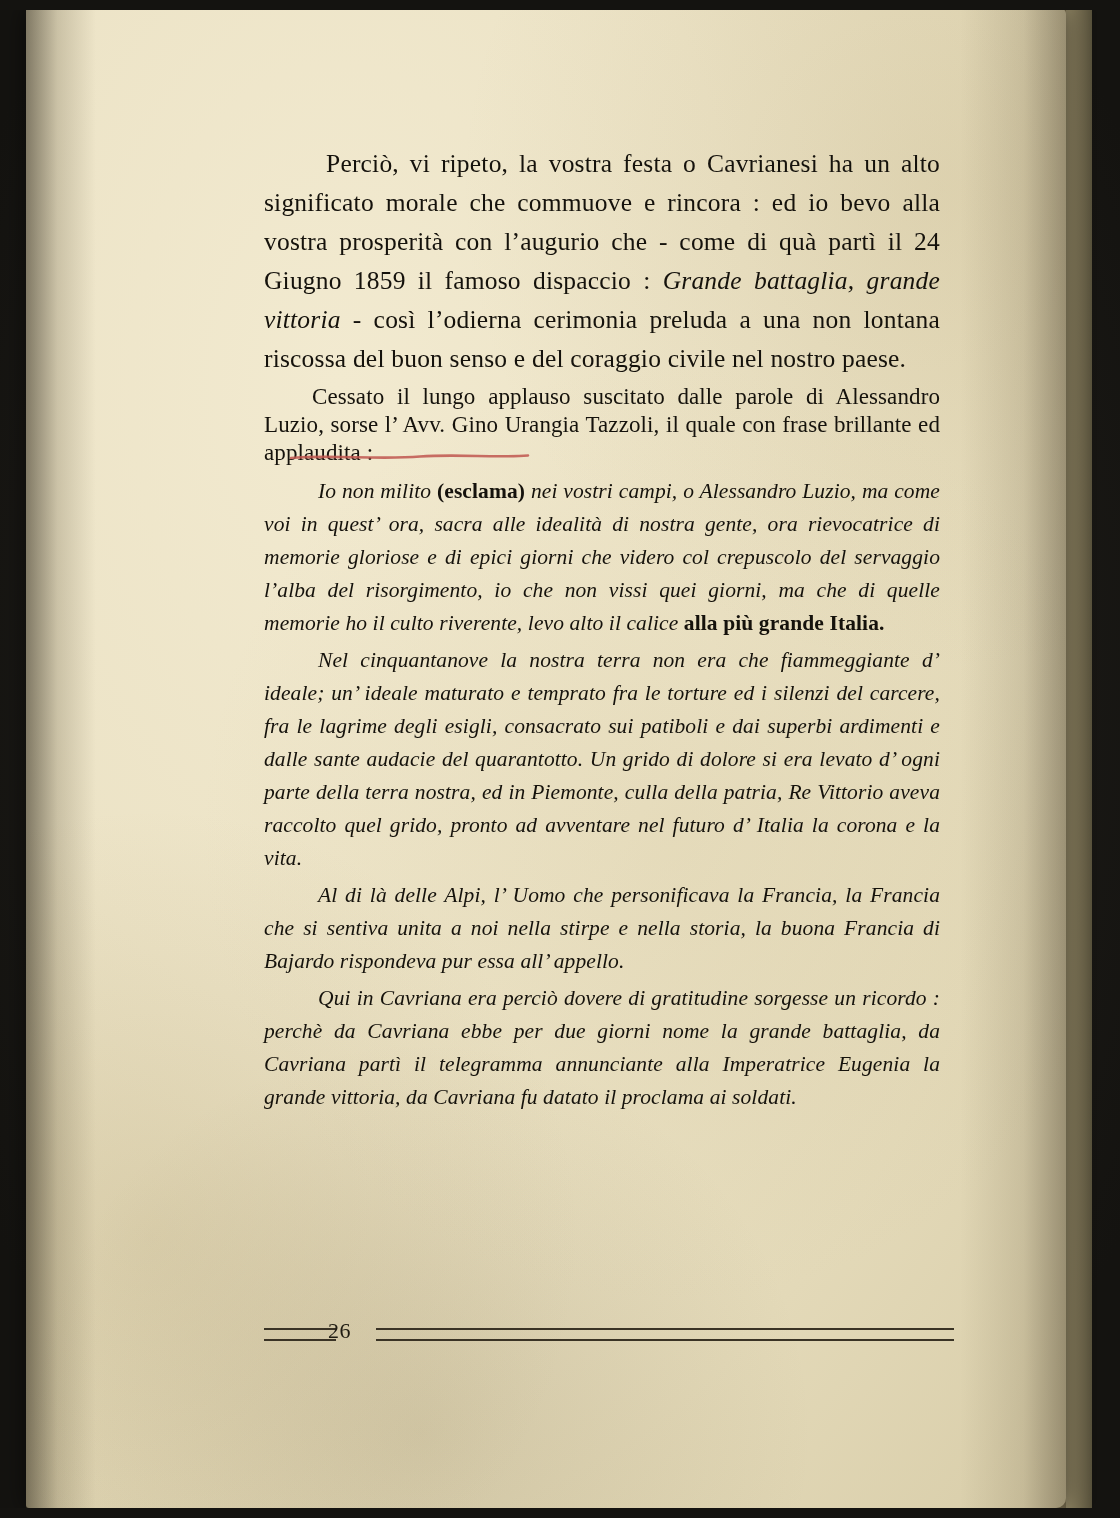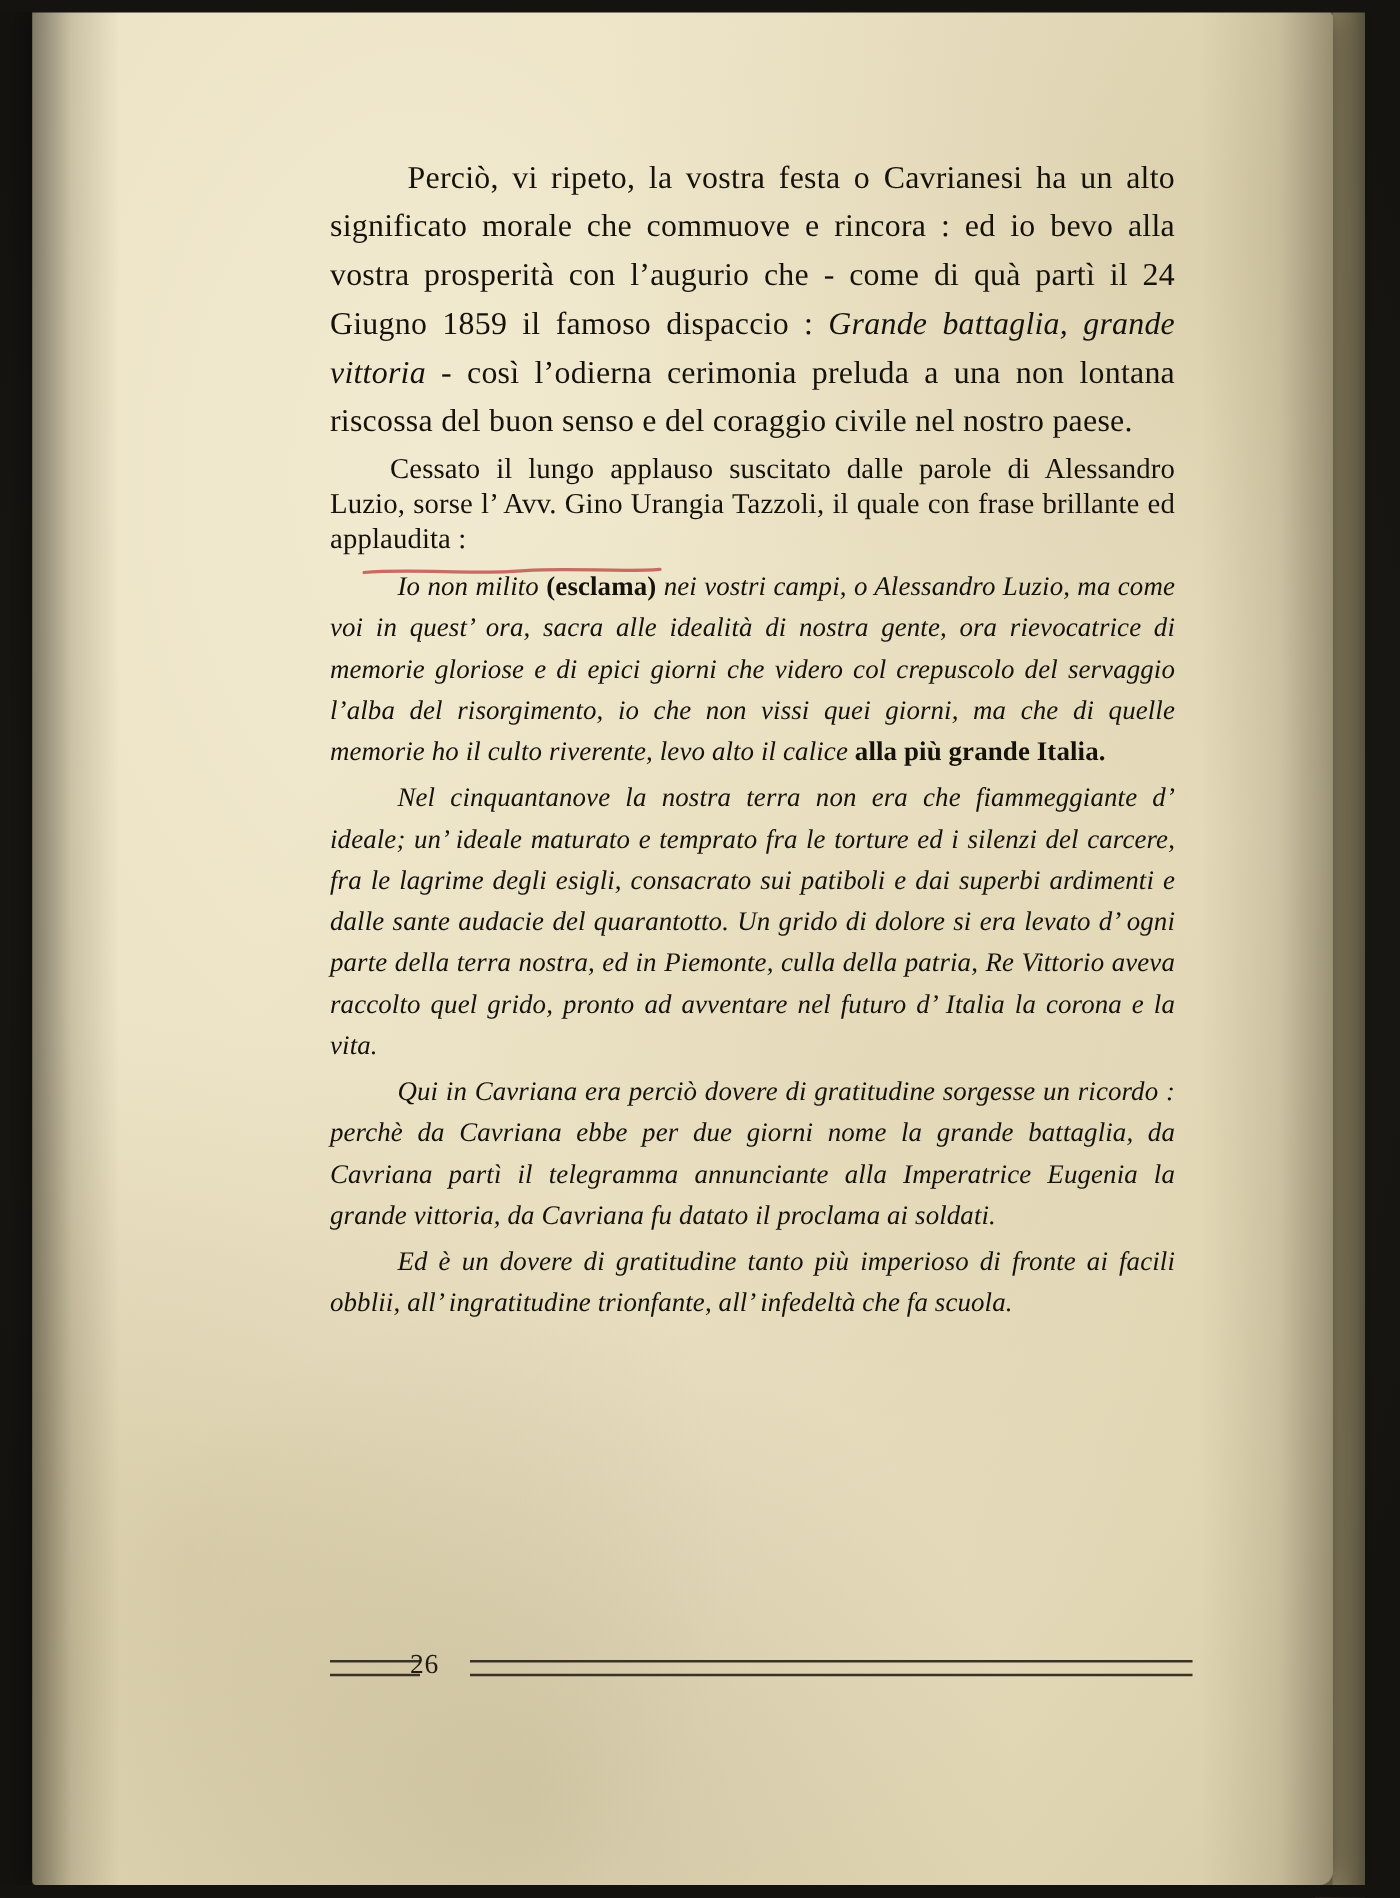--- a/index.html
+++ b/index.html
@@ -86,21 +86,21 @@
     left: 0;
     width: 1120px;
     pointer-events: none;
   }
   .band-top { top: 0; height: 10px; background: #141310; }
   .band-bottom { bottom: 0; height: 10px; background: #141310; }
 
   
   .text-col {
     position: absolute;
-    top: 122px;
+    top: 144px;
     left: 264px;
     width: 676px;
     color: #15120c;
   }
 
   p {
     margin: 0 0 1px 0;
     text-align: justify;
     text-justify: inter-word;
   }
@@ -200,29 +200,29 @@
     </p>
 
     <p class="para-it">
       <span>Io non milito </span><span class="rm">(esclama)</span><span> nei vostri campi, o Alessandro Luzio, ma come voi in quest’ ora, sacra alle idealità di nostra gente, ora rievocatrice di memorie gloriose e di epici giorni che videro col crepuscolo del servaggio l’alba del risorgimento, io che non vissi quei giorni, ma che di quelle memorie ho il culto riverente, levo alto il calice </span><span class="bold">alla più grande Italia.</span>
     </p>
 
     <p class="para-it">
       <span>Nel cinquantanove la nostra terra non era che fiammeggiante d’ ideale; un’ ideale maturato e temprato fra le torture ed i silenzi del carcere, fra le lagrime degli esigli, consacrato sui patiboli e dai superbi ardimenti e dalle sante audacie del quarantotto. Un grido di dolore si era levato d’ ogni parte della terra nostra, ed in Piemonte, culla della patria, Re Vittorio aveva raccolto quel grido, pronto ad avventare nel futuro d’ Italia la corona e la vita.</span>
     </p>
 
+    <p class="para-it">
+      <span>Al di là delle Alpi, l’ Uomo che personificava la Francia, la Francia che si sentiva unita a noi nella stirpe e nella storia, la buona Francia di Bajardo rispondeva pur essa all’ appello.</span>
+    </p>
 
 
     <p class="para-it">
       <span>Qui in Cavriana era perciò dovere di gratitudine sorgesse un ricordo : perchè da Cavriana ebbe per due giorni nome la grande battaglia, da Cavriana partì il telegramma annunciante alla Imperatrice Eugenia la grande vittoria, da Cavriana fu datato il proclama ai soldati.</span>
     </p>
 
-    <p class="para-it">
-      <span>Ed è un dovere di gratitudine tanto più imperioso di fronte ai facili obblii, all’ ingratitudine trionfante, all’ infedeltà che fa scuola.</span>
-    </p>
 
   </div>
 
   <div class="red-underline">
     <svg width="240" height="8" viewBox="0 0 240 8">
       <path d="M1,5 C40,1.5 90,7 130,3.5 C168,0.8 205,5 238,2.5" stroke="#c0564f" stroke-width="2.6" fill="none" stroke-linecap="round" opacity="0.85"></path>
     </svg>
   </div>
 
   <div class="footer">

